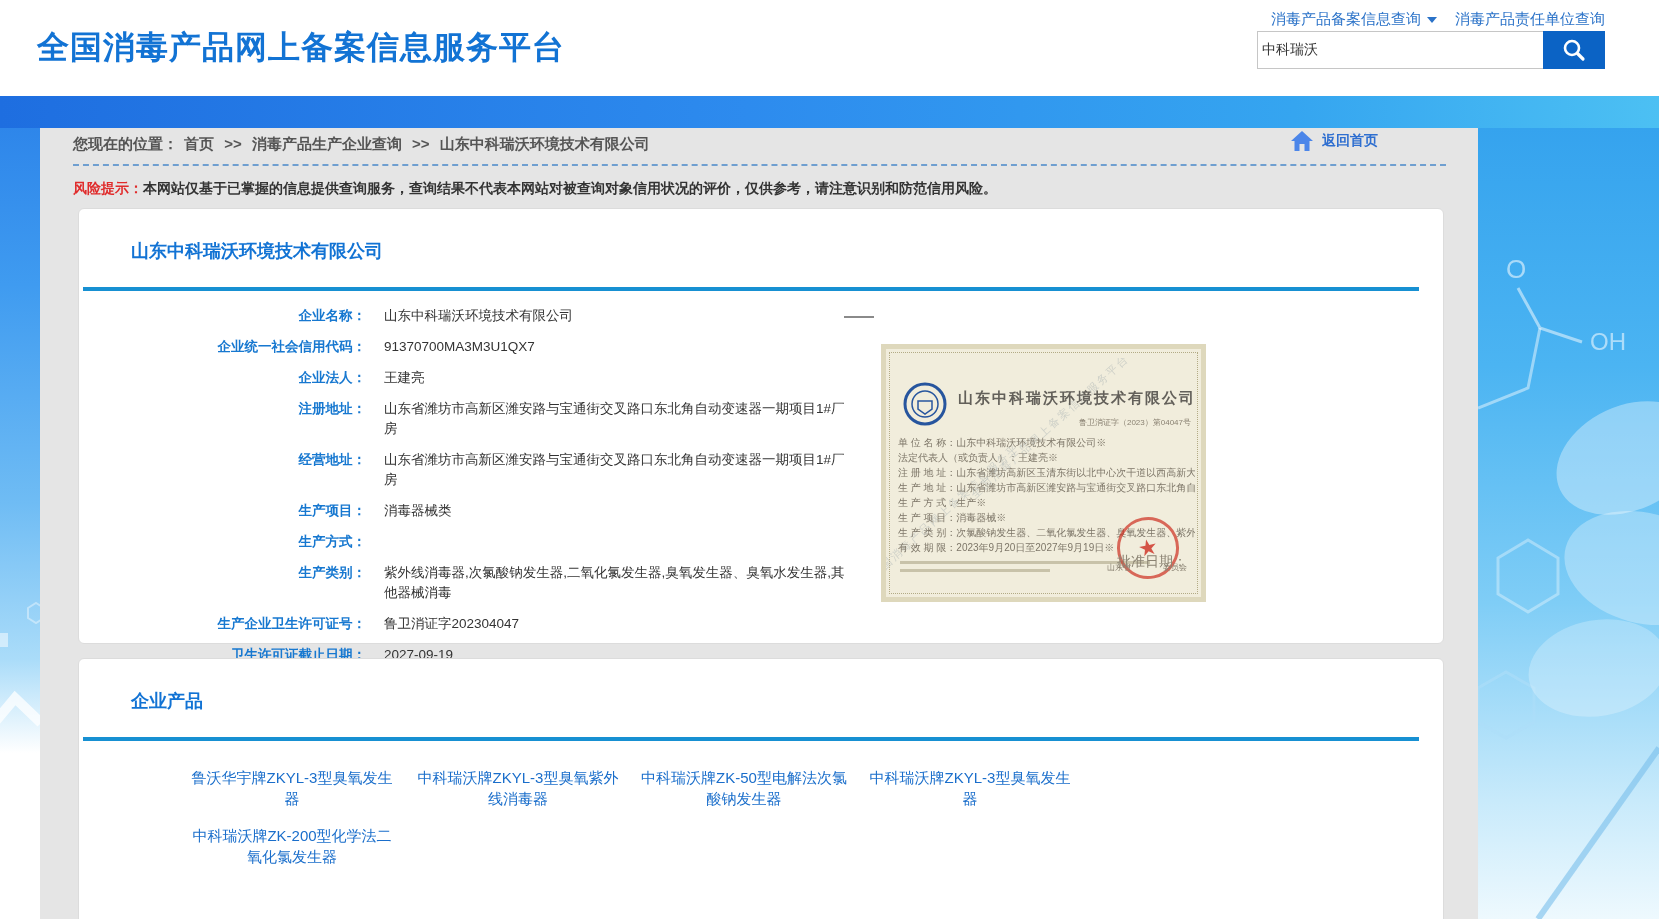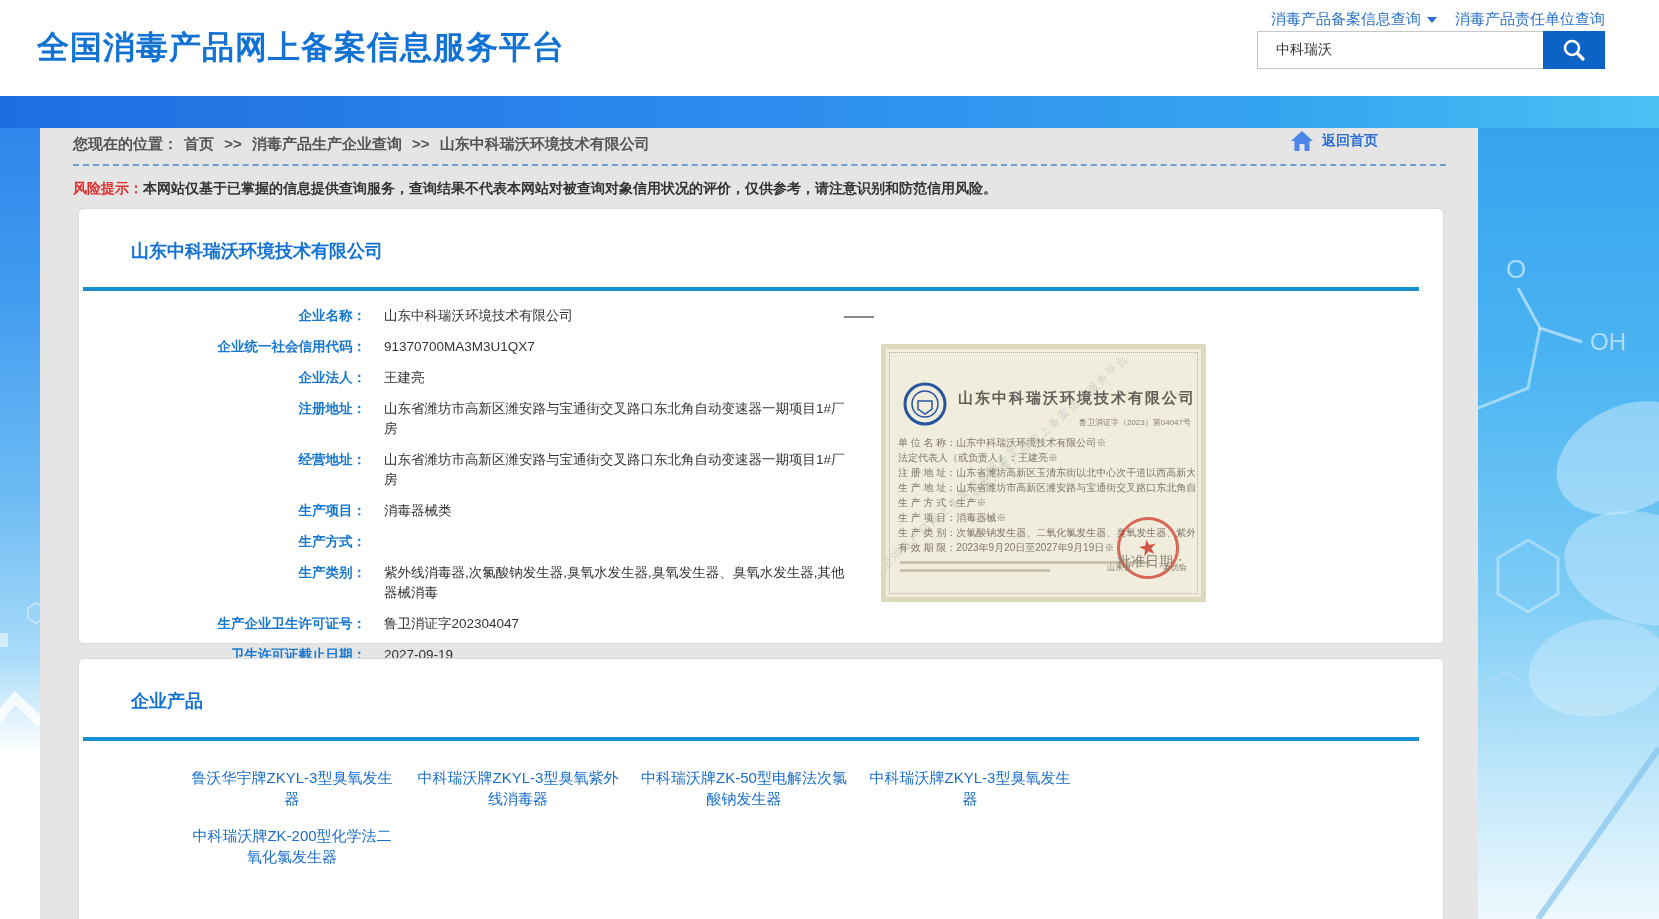--- a/index.html
+++ b/index.html
@@ -7,21 +7,21 @@
   body { font-family:"Liberation Sans", sans-serif; background:#fff; }
   #page { position:relative; width:1659px; height:919px; overflow:hidden; background:#fff; }
 
   
   .header { position:absolute; left:0; top:0; width:1659px; height:96px; background:#fff; }
   .site-title { position:absolute; left:37px; top:26px; font-size:32px; font-weight:bold; color:#1273d4; letter-spacing:1px; }
   .top-nav { position:absolute; top:10px; right:54px; display:flex; align-items:center; gap:18px; }
   .top-link { font-size:15px; color:#2a72c8; cursor:pointer; white-space:nowrap; display:flex; align-items:center; gap:6px; }
   .caret { width:0; height:0; border-left:5px solid transparent; border-right:5px solid transparent; border-top:6px solid #2a72c8; display:inline-block; }
   .search-bar { position:absolute; top:31px; right:54px; display:flex; }
-  .search-input { width:286px; height:38px; border:1px solid #c6c6c6; border-right:none; font-size:14px; color:#333; padding:0 18px; outline:none; font-family:"Liberation Sans",sans-serif; }
+  .search-input { width:286px; height:38px; border:1px solid #c6c6c6; border-right:none; font-size:14px; color:#333; padding:0 4px; outline:none; font-family:"Liberation Sans",sans-serif; }
   .search-btn { width:62px; height:38px; background:#0b63c5; border:none; display:flex; align-items:center; justify-content:center; cursor:pointer; }
 
   
   .band { position:absolute; left:0; top:96px; width:1659px; height:32px;
           background:linear-gradient(90deg,#1e6ee0 0%,#2d8bee 45%,#35a5f0 78%,#4cc0f3 100%); }
   .bg-left { position:absolute; left:0; top:128px; width:41px; height:625px;
              background:linear-gradient(180deg,#2e86ea 0%,#3f9bf0 25%,#6fbcf4 60%,#aadcf9 85%,#ffffff 100%); overflow:hidden; }
   .bg-right { position:absolute; left:1478px; top:128px; width:181px; height:791px;
               background:linear-gradient(180deg,#35a3ee 0%,#4bb4f2 30%,#7fcdf6 60%,#c8eafb 85%,#eef9fe 100%); overflow:hidden; }
 
@@ -184,21 +184,21 @@
         <div class="f-row">
             <span class="f-label">生产项目：</span>
             <span class="f-value">消毒器械类</span>
           </div>
         <div class="f-row">
             <span class="f-label">生产方式：</span>
             <span class="f-value"></span>
           </div>
         <div class="f-row">
             <span class="f-label">生产类别：</span>
-            <span class="f-value">紫外线消毒器,次氯酸钠发生器,臭氧水发生器,臭氧发生器、臭氧水发生器,其他器械消毒</span>
+            <span class="f-value">紫外线消毒器,次氯酸钠发生器,二氧化氯发生器,臭氧发生器、臭氧水发生器,其他器械消毒</span>
           </div>
         <div class="f-row">
             <span class="f-label">生产企业卫生许可证号：</span>
             <span class="f-value">鲁卫消证字202304047</span>
           </div>
         <div class="f-row">
             <span class="f-label">卫生许可证截止日期：</span>
             <span class="f-value">2027-09-19</span>
           </div>
       </div>

